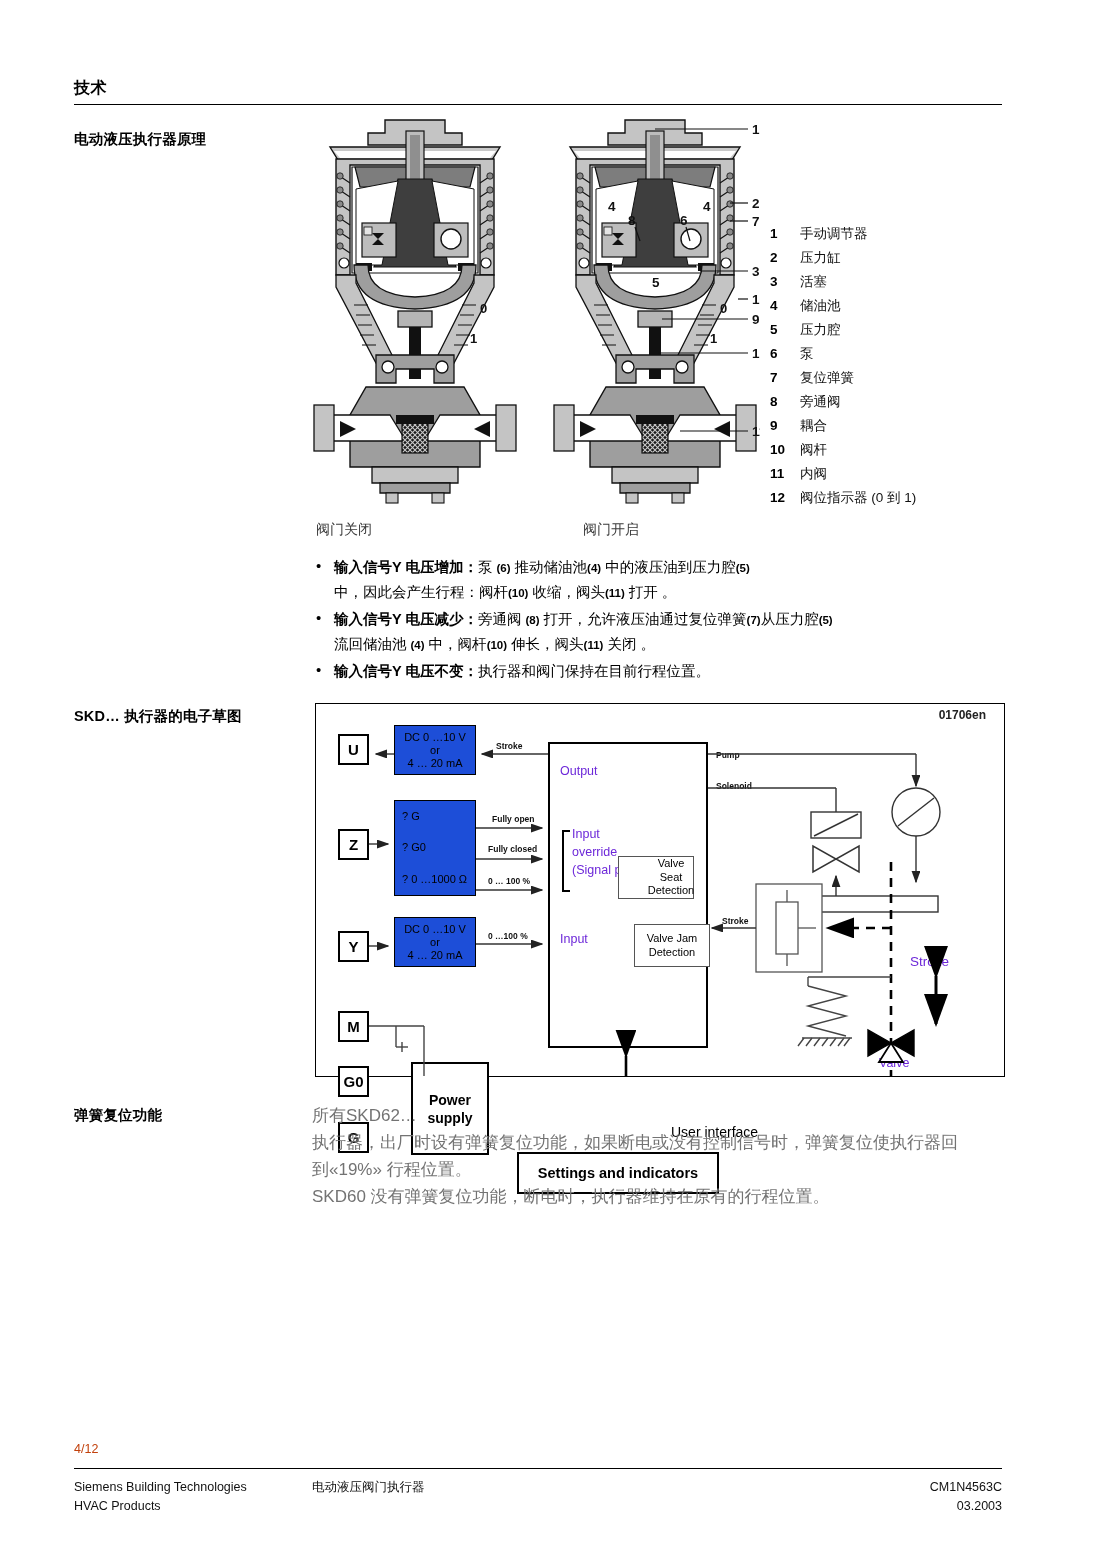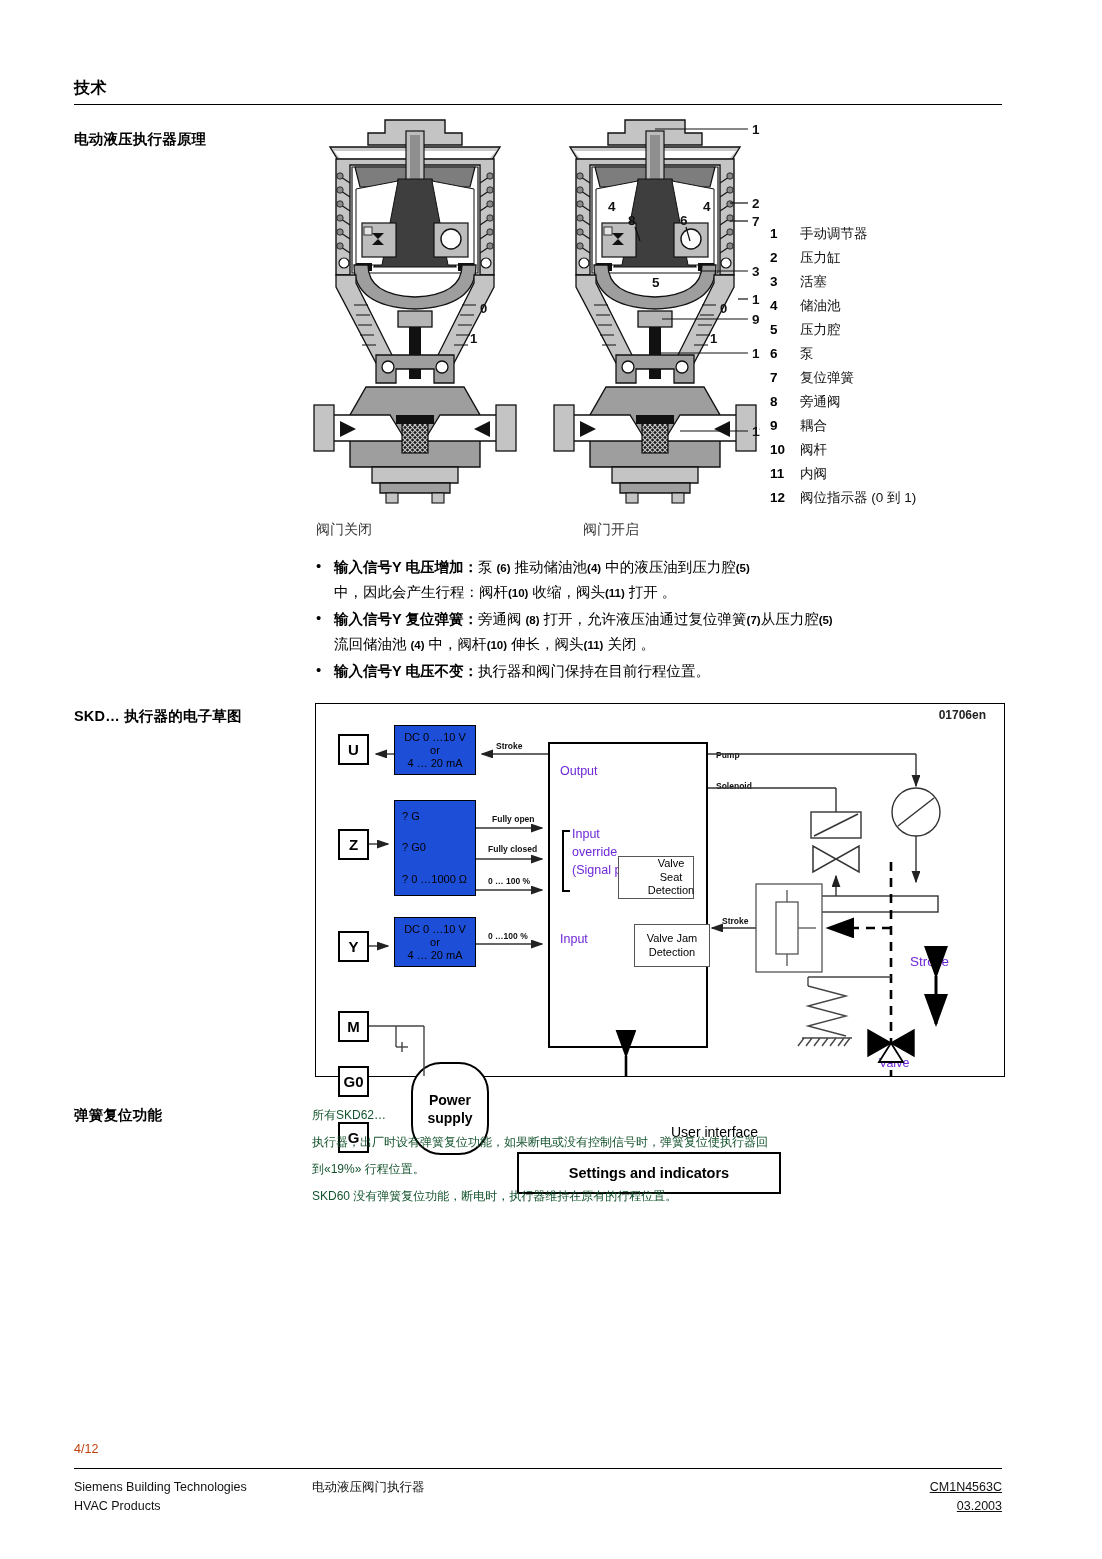--- a/index.html
+++ b/index.html
@@ -190,23 +190,23 @@
   }
   .wire-hk { height: 2.2px; background:#000; }
   .wire-vk { width: 2.2px; background:#000; }
 
   
   #springtext {
     position: absolute;
     left: 312px;
     top: 1102px;
     width: 690px;
-    font-size: 12px;
+    font-size: 17px;
     line-height: 27px;
-    color: #14532d;
+    color: #737373;
   }
 
   
   .pgnum {
     position: absolute;
     left: 74px;
     top: 1442px;
     font-size: 12.5px;
     color: #c2410c;
   }
@@ -222,21 +222,21 @@
     position: absolute;
     left: 74px;
     top: 1478px;
     width: 928px;
     font-size: 12.5px;
     line-height: 19px;
     color: #111;
   }
   #footer .f-left { position: absolute; left: 0; top: 0; }
   #footer .f-mid { position: absolute; left: 238px; top: 0; }
-  #footer .f-right { position: absolute; right: 0; top: 0; text-align: right; text-decoration: underline; }
+  #footer .f-right { position: absolute; right: 0; top: 0; text-align: right; }
 </style>
 </head>
 <body>
 
 <div id="page">
 
   <div class="hdr-title">技术</div>
   <div class="hdr-rule"></div>
 
   <div class="sec-label" style="left:74px; top:130px;">电动液压执行器原理</div>
@@ -514,21 +514,21 @@
     <div class="bl">
       <div>
         <b>输入信号Y 电压增加：</b><span>泵 </span><span class="sub">(6)</span><span> 推动储油池</span><span class="sub">(4)</span><span> 中的液压油到压力腔</span><span class="sub">(5)</span>
       </div>
       <div>
         <span>中，因此会产生行程：阀杆</span><span class="sub">(10)</span><span> 收缩，阀头</span><span class="sub">(11)</span><span> 打开 。</span>
       </div>
     </div>
     <div class="bl">
       <div>
-        <b>输入信号Y 复位弹簧：</b><span>旁通阀 </span><span class="sub">(8)</span><span> 打开，允许液压油通过复位弹簧</span><span class="sub">(7)</span><span>从压力腔</span><span class="sub">(5)</span>
+        <b>输入信号Y 电压减少：</b><span>旁通阀 </span><span class="sub">(8)</span><span> 打开，允许液压油通过复位弹簧</span><span class="sub">(7)</span><span>从压力腔</span><span class="sub">(5)</span>
       </div>
       <div>
         <span>流回储油池 </span><span class="sub">(4)</span><span> 中，阀杆</span><span class="sub">(10)</span><span> 伸长，阀头</span><span class="sub">(11)</span><span> 关闭 。</span>
       </div>
     </div>
     <div class="bl">
       <div>
         <b>输入信号Y 电压不变：</b><span>执行器和阀门保持在目前行程位置。</span>
       </div>
     </div>
@@ -558,21 +558,21 @@
       <span>? G0</span>
       <span>? 0 …1000 Ω</span>
     </div>
 
     <div class="tbox" style="left:78px; top:213px; width:82px; height:50px; flex-direction:column;">
       <span>DC 0 …10 V</span>
       <span>or</span>
       <span>4 … 20 mA</span>
     </div>
 
-    <div class="bigbox" style="left:95px; top:358px; width:78px; height:93px; display:flex; flex-direction:column; align-items:center; justify-content:center; font-size:14px; font-weight:bold; line-height:18px;border-radius:30px;">
+    <div class="bigbox" style="left:95px; top:358px; width:78px; height:93px; display:flex; flex-direction:column; align-items:center; justify-content:center; font-size:14px; font-weight:bold; line-height:18px;">
       <span>Power</span>
       <span>supply</span>
     </div>
 
     <div class="bigbox" style="left:232px; top:38px; width:160px; height:306px;"></div>
     <div class="lbl" style="left:244px; top:60px;">Output</div>
     <div class="lbl" style="left:244px; top:228px;">Input</div>
     <div class="lbl" style="left:256px; top:123px;">Input</div>
     <div class="lbl" style="left:256px; top:141px;">override</div>
     <div class="lbl" style="left:256px; top:159px;">(Signal priority)</div>
@@ -585,21 +585,21 @@
       <span>Valve Seat</span>
       <span>Detection</span>
     </div>
     <div class="thinbox" style="left:302px; top:220px; width:76px; height:43px; flex-direction:column;margin-left:16px;">
       <span>Valve Jam</span>
       <span>Detection</span>
     </div>
 
     <div class="bigbox" style="left:200px; top:322px; width:0; height:0; border:none;"></div>
     <div class="bigbox" style="left:202px; top:322px; width:0; height:0; border:none;"></div>
-    <div class="bigbox" style="left:201px; top:448px; width:264px; height:42px; display:flex; align-items:center; justify-content:center; font-size:14.5px; font-weight:bold;">
+    <div class="bigbox" style="left:201px; top:448px; width:202px; height:42px; display:flex; align-items:center; justify-content:center; font-size:14.5px; font-weight:bold;">
       <span>Settings and indicators</span>
     </div>
     <div class="lbl-bold" style="left:355px; top:420px;">User interface</div>
 
     <div class="lbl-sm" style="left:180px; top:37px;">Stroke</div>
     <div class="lbl-sm" style="left:176px; top:110px;">Fully open</div>
     <div class="lbl-sm" style="left:172px; top:140px;">Fully closed</div>
     <div class="lbl-sm" style="left:172px; top:172px;">0 … 100 %</div>
     <div class="lbl-sm" style="left:172px; top:227px;">0 …100 %</div>
     <div class="lbl-sm" style="left:400px; top:46px;">Pump</div>

